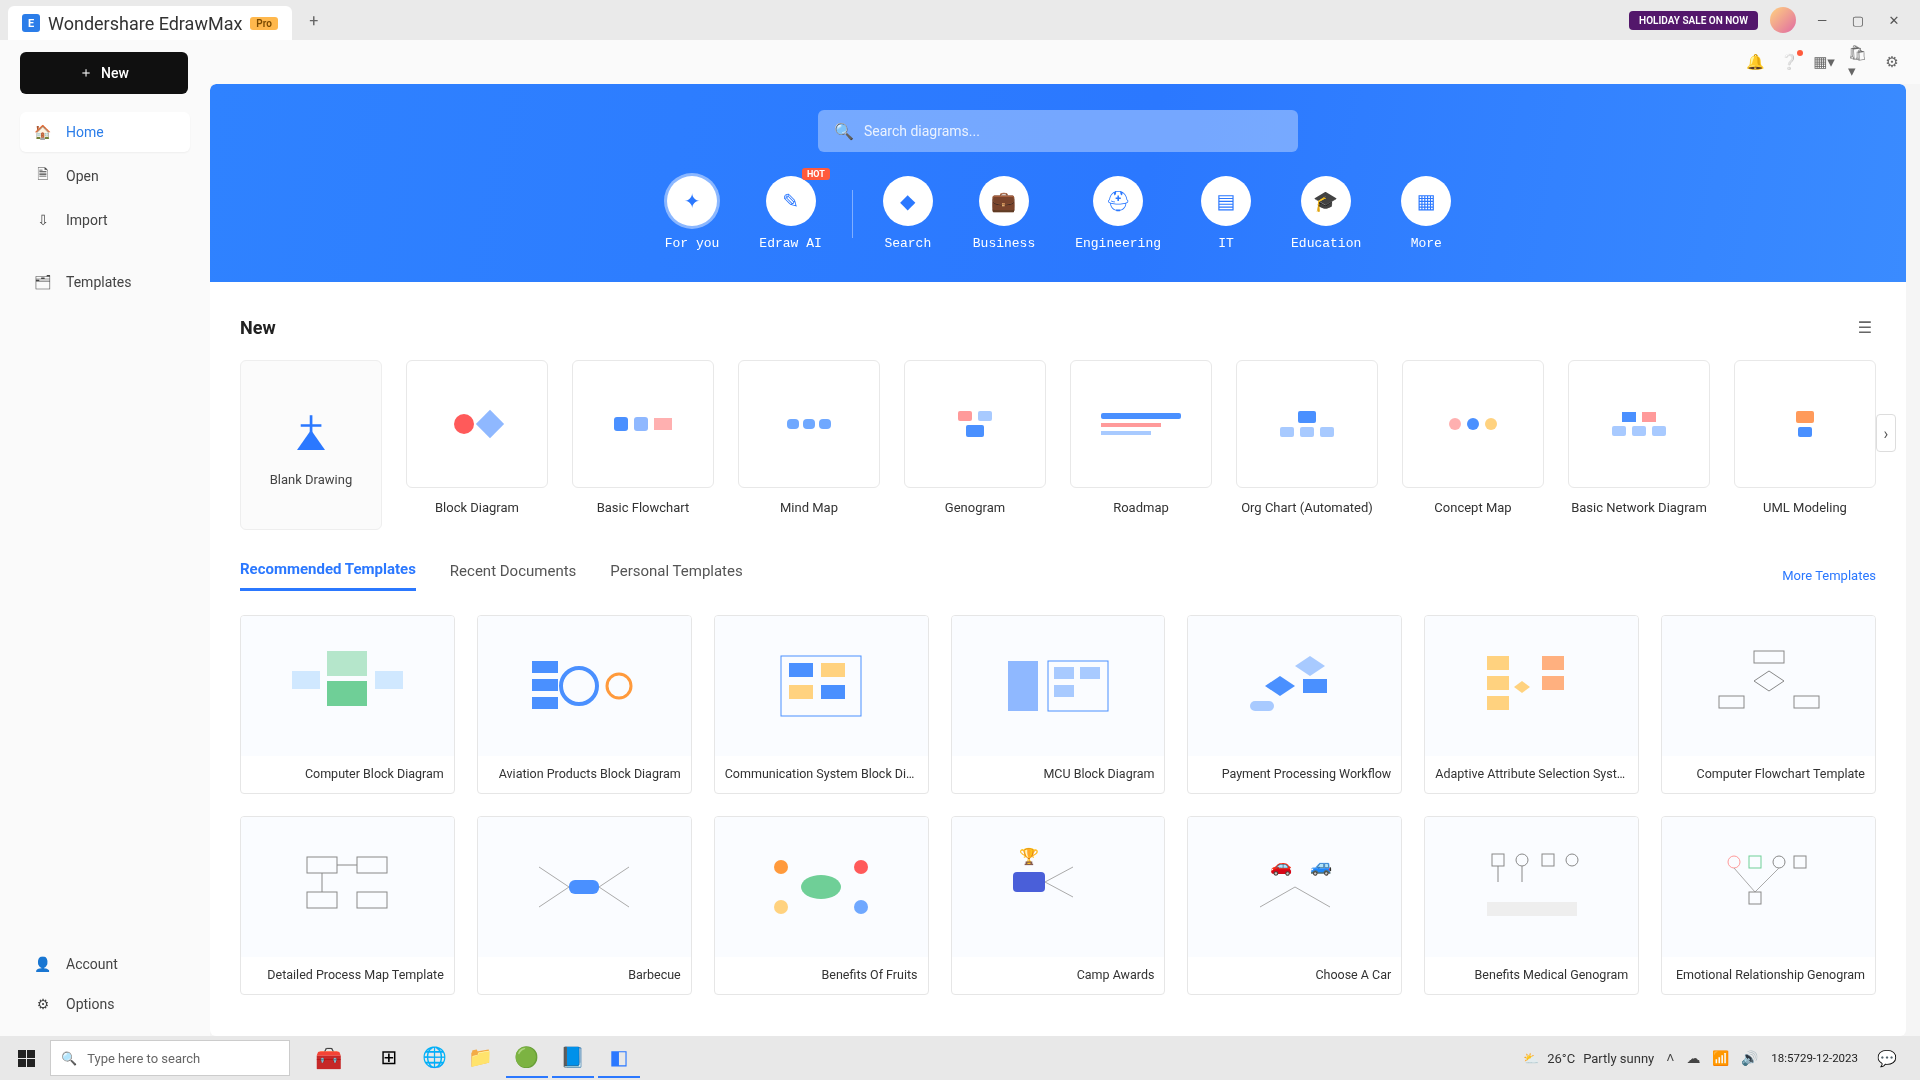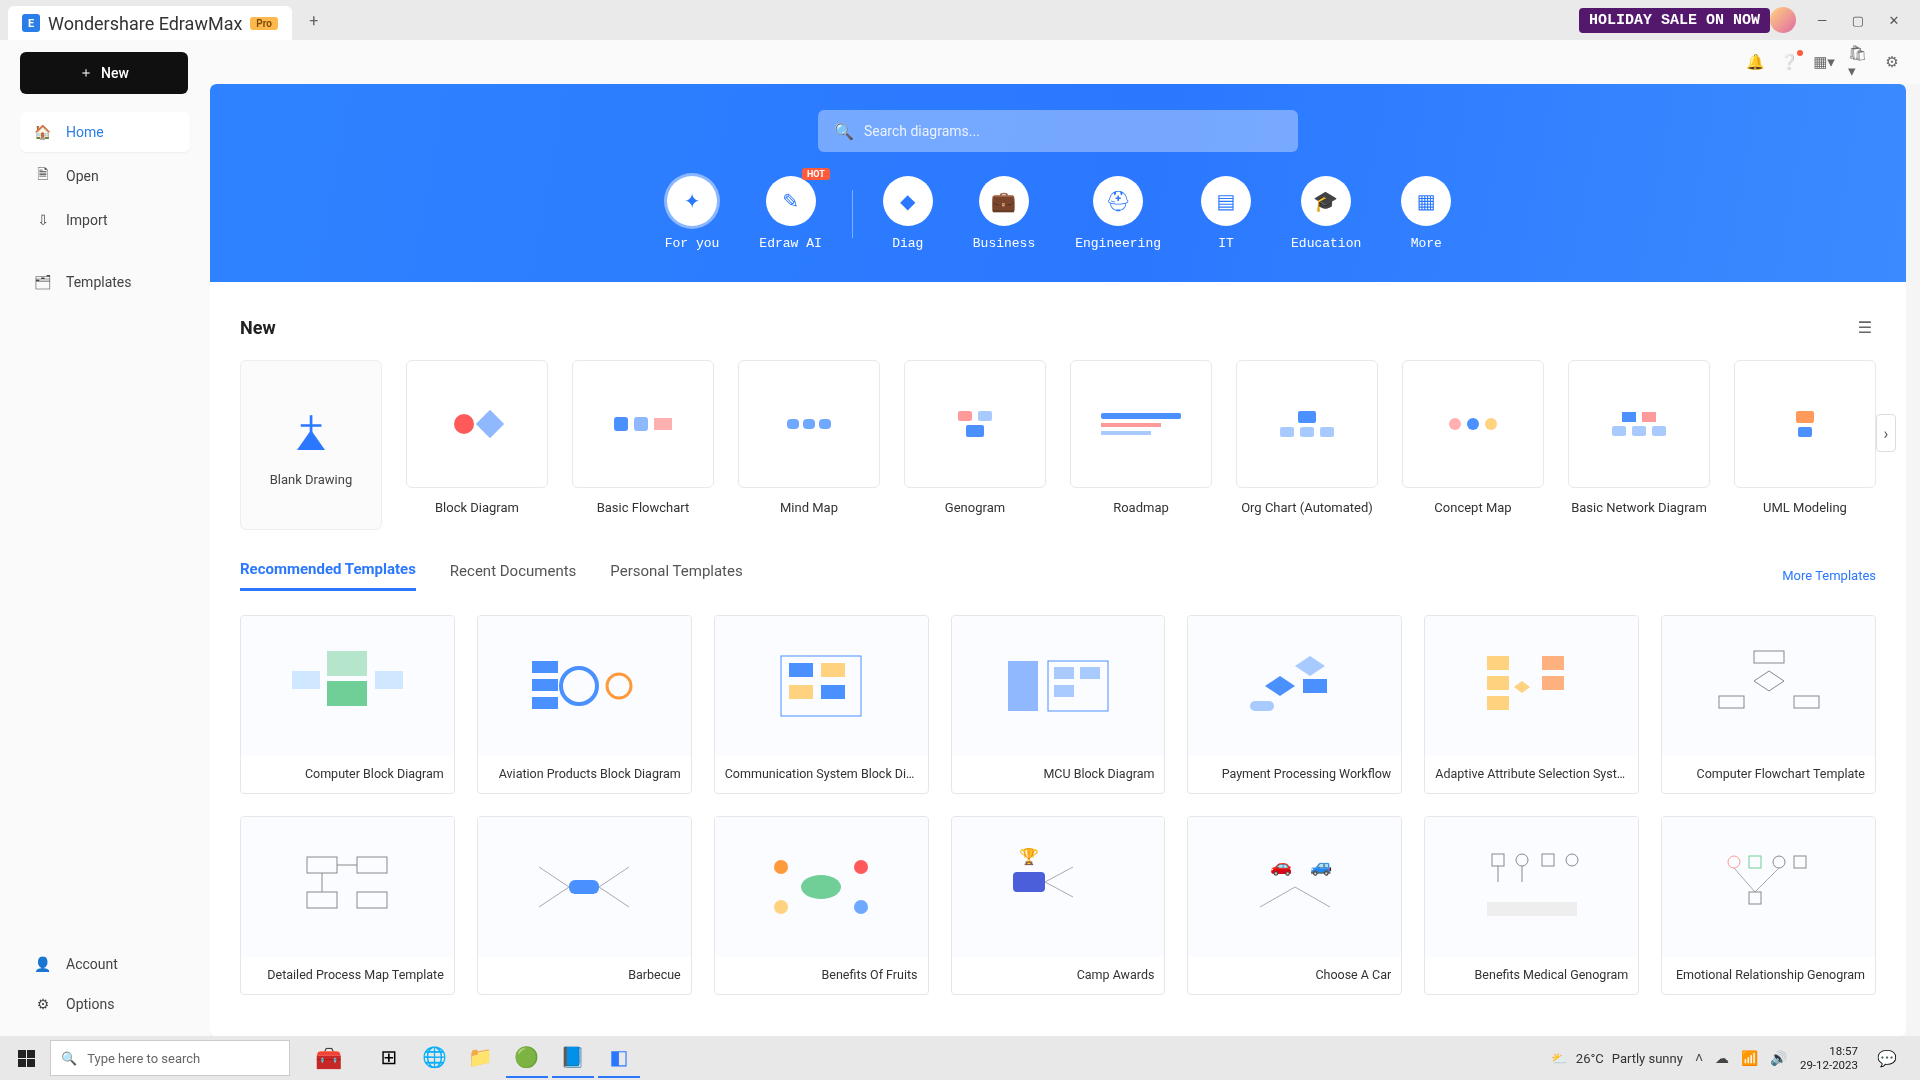--- a/index.html
+++ b/index.html
@@ -6,21 +6,21 @@
 body { width: 1920px; height: 1080px; overflow: hidden; background: #f5f5f5; position: relative; }
 
 
 .titlebar { height: 40px; background: #eaeaea; display: flex; align-items: center; padding: 0 8px; }
 .app-tab { background: #fff; height: 34px; display: flex; align-items: center; padding: 0 14px; border-radius: 6px 6px 0 0; gap: 8px; margin-top: 6px; }
 .app-tab .logo { width: 18px; height: 18px; background: #2b7de9; border-radius: 3px; display: flex; align-items: center; justify-content: center; color: #fff; font-size: 11px; font-weight: bold; }
 .app-tab .title { font-size: 18px; color: #333; }
 .pro-badge { background: #ffb84d; color: #7a4a00; font-size: 10px; font-weight: 600; padding: 1px 6px; border-radius: 3px; }
 .new-tab { width: 28px; height: 28px; display: flex; align-items: center; justify-content: center; margin-left: 8px; color: #666; font-size: 16px; cursor: pointer; }
 .titlebar-spacer { flex: 1; }
-.holiday-badge { background: #53176b; color: #fff; font-size: 15px; font-weight: 600; padding: 4px 10px; border-radius: 4px; margin-right: 0; font-family: Liberation Mono, monospace; }
+.holiday-badge { background: #53176b; color: #fff; font-size: 10px; font-weight: 600; padding: 4px 10px; border-radius: 4px; margin-right: 12px; }
 .avatar { width: 26px; height: 26px; border-radius: 50%; background: linear-gradient(135deg,#ffd27f,#e06aa3); margin-right: 8px; }
 .win-btn { width: 36px; height: 28px; display: flex; align-items: center; justify-content: center; color: #555; font-size: 13px; cursor: pointer; }
 
 
 .toolbar { height: 44px; background: #fafafa; display: flex; align-items: center; justify-content: flex-end; padding: 0 18px; gap: 14px; }
 .toolbar .tool-icon { width: 20px; height: 20px; display: flex; align-items: center; justify-content: center; color: #666; cursor: pointer; position: relative; font-size: 15px; }
 .tool-icon .dot { position: absolute; top: -2px; right: -3px; width: 6px; height: 6px; border-radius: 50%; background: #ff5a3c; }
 
 
 .sidebar { position: absolute; left: 0; top: 40px; bottom: 44px; width: 210px; background: #fafafa; padding: 12px 20px; display: flex; flex-direction: column; }
@@ -100,21 +100,21 @@
 .win-logo { display: grid; grid-template-columns: 8px 8px; grid-template-rows: 8px 8px; gap: 1px; }
 .win-logo div { background: #222; }
 .tb-search { flex: 0 0 240px; height: 36px; background: #fff; border: 1px solid #ccc; display: flex; align-items: center; gap: 10px; padding: 0 10px; font-size: 13px; color: #666; }
 .tb-emoji { width: 70px; height: 40px; display: flex; align-items: center; justify-content: center; font-size: 22px; }
 .tb-icon { width: 42px; height: 40px; display: flex; align-items: center; justify-content: center; font-size: 20px; cursor: pointer; border-bottom: 2px solid transparent; }
 .tb-icon.active { border-bottom-color: #2b78ff; }
 .tb-spacer { flex: 1; }
 .tb-right { display: flex; align-items: center; gap: 12px; padding-right: 10px; }
 .weather { display: flex; align-items: center; gap: 8px; font-size: 13px; color: #333; }
 .sys-icon { font-size: 14px; color: #444; cursor: pointer; }
-.clock { display: flex; flex-direction: column; align-items: flex-end; font-size: 11.5px; color: #222; line-height: 1.25; }
+.clock { display: flex; flex-direction: row; align-items: flex-end; font-size: 11.5px; color: #222; line-height: 1.25; }
 .notif { width: 34px; height: 40px; display: flex; align-items: center; justify-content: center; color: #444; }
 
 svg { display: block; }
 </style>
 </head>
 <body>
 
 <div class="titlebar">
   <div class="app-tab">
     <div class="logo">E</div>
@@ -186,21 +186,21 @@
         <span class="label">For you</span>
       </div>
       <div class="hero-tab">
         <span class="hot">HOT</span>
         <div class="circle">✎</div>
         <span class="label">Edraw AI</span>
       </div>
       <div class="hero-sep"></div>
       <div class="hero-tab">
         <div class="circle">◆</div>
-        <span class="label">Diag</span>
+        <span class="label">Search</span>
       </div>
       <div class="hero-tab">
         <div class="circle">💼</div>
         <span class="label">Business</span>
       </div>
       <div class="hero-tab">
         <div class="circle">⛑</div>
         <span class="label">Engineering</span>
       </div>
       <div class="hero-tab">

